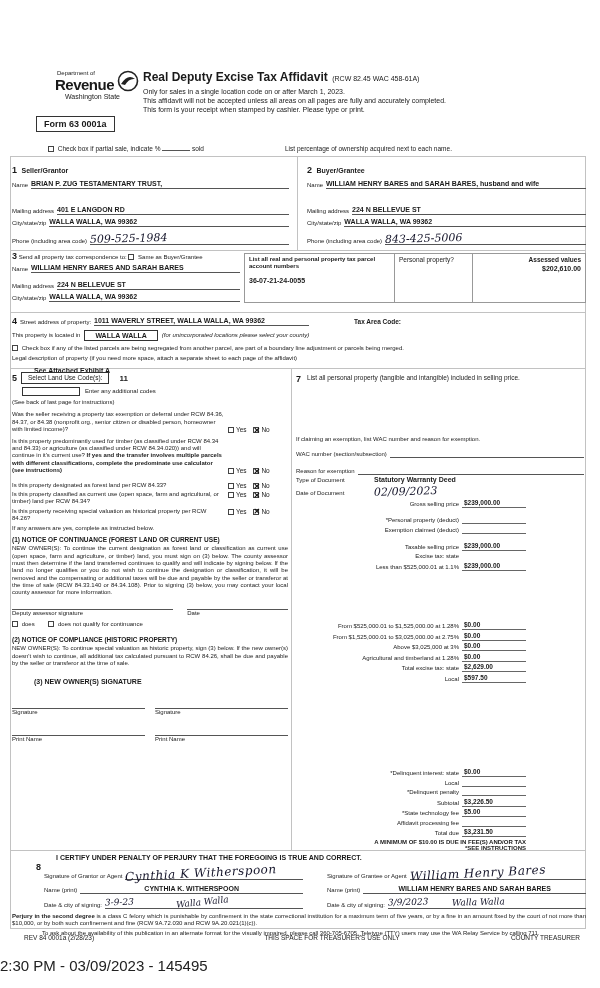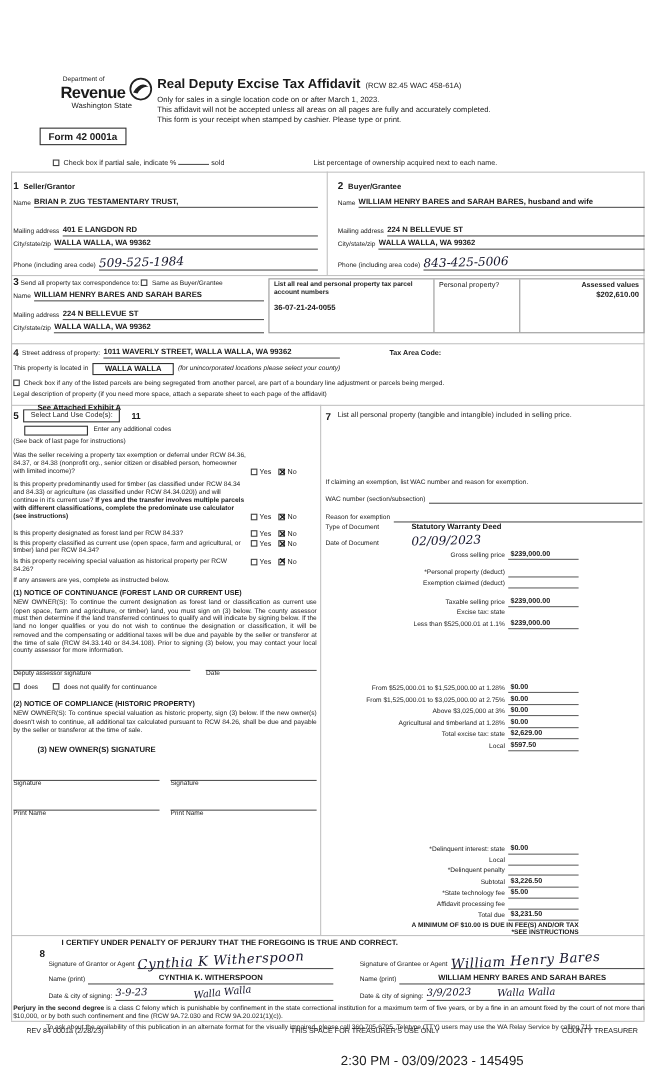--- a/index.html
+++ b/index.html
@@ -64,21 +64,21 @@
     <div>
       <span class="b" style="font-size:12px">Real Deputy Excise Tax Affidavit</span>
       <span class="t7">(RCW 82.45 WAC 458-61A)</span>
     </div>
     <div class="t7" style="margin-top:2px">Only for sales in a single location code on or after March 1, 2023.</div>
     <div class="t7">This affidavit will not be accepted unless all areas on all pages are fully and accurately completed.</div>
     <div class="t7">This form is your receipt when stamped by cashier. Please type or print.</div>
   </div>
 </div>
 
-<div class="abs boxed b" style="left:36px;top:116px;padding:2px 7px;font-size:9px">Form 42 0001a</div>
+<div class="abs boxed b" style="left:36px;top:116px;padding:2px 7px;font-size:9px">Form 63 0001a</div>
 
 <div class="abs t65" style="left:48px;top:145px">
   <span class="cb"></span>
   <span>Check box if partial sale, indicate %</span>
   <span style="display:inline-block;width:28px;border-bottom:1px solid #555"></span>
   <span>sold</span>
 </div>
 <div class="abs t65" style="left:285px;top:145px">List percentage of ownership acquired next to each name.</div>
 
 <div class="abs" style="left:12px;top:159px;width:574px;display:flex">
@@ -431,13 +431,13 @@
   </div>
   <div class="small" style="margin-top:2px;padding-left:30px">To ask about the availability of this publication in an alternate format for the visually impaired, please call 360-705-6705. Teletype (TTY) users may use the WA Relay Service by calling 711.</div>
 </div>
 
 <div class="abs t65" style="left:24px;top:934px;width:556px;display:flex">
   <span style="width:190px">REV 84 0001a (2/28/23)</span>
   <span style="flex:1;text-align:center">THIS SPACE FOR TREASURER'S USE ONLY</span>
   <span style="width:130px;text-align:right">COUNTY TREASURER</span>
 </div>
 
-<div class="abs" style="left:0;top:957px;width:476px;text-align:right;font-size:12px;color:#222">2:30 PM - 03/09/2023 - 145495</div>
+<div class="abs" style="left:0;top:957px;width:476px;text-align:left;font-size:15px;color:#222">2:30 PM - 03/09/2023 - 145495</div>
 
 </body></html>

